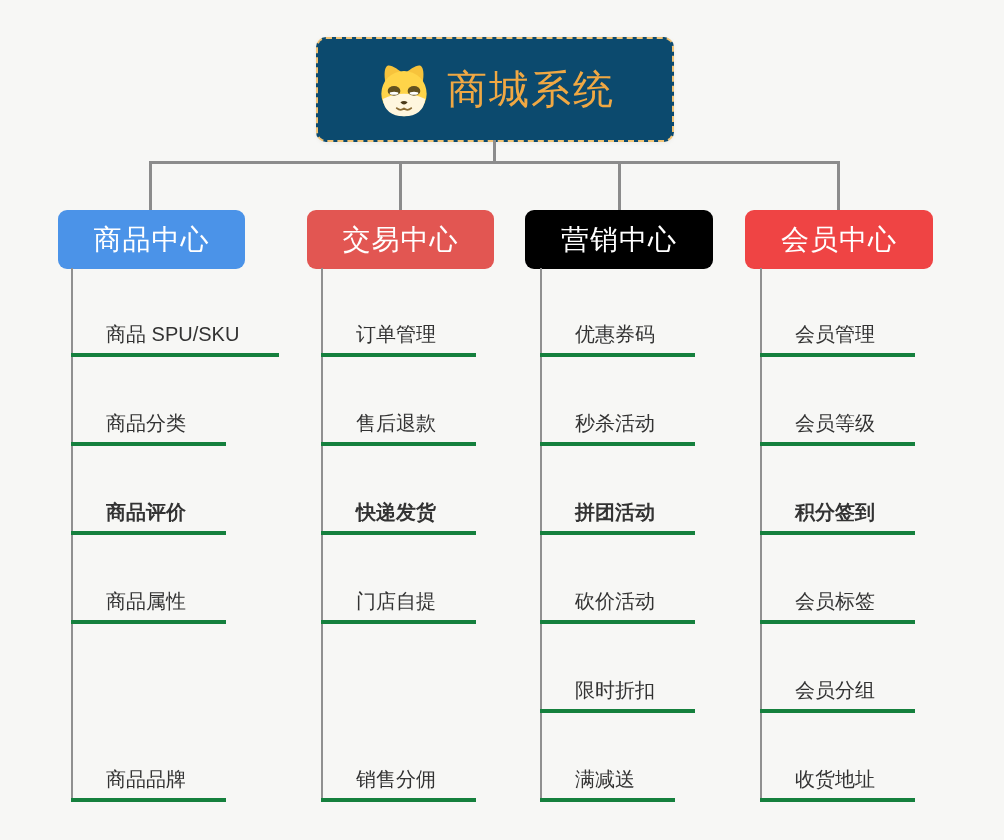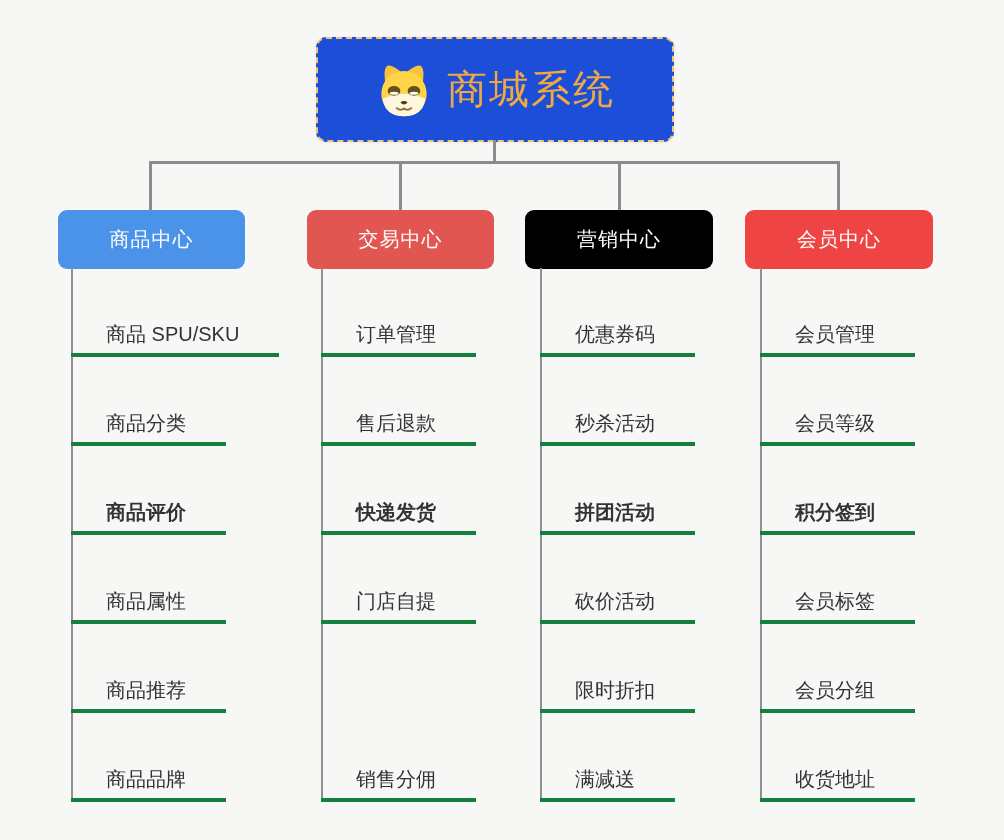--- a/index.html
+++ b/index.html
@@ -1,36 +1,36 @@
 <!DOCTYPE html>
 <html><head>
 <meta charset="utf-8">
 <style>
   html,body{margin:0;padding:0;}
   body{font-family:"Liberation Sans","DejaVu Sans",sans-serif;}
   .canvas{position:relative;width:1004px;height:840px;overflow:hidden;background:#F7F7F5;}
 
   
-  .root{position:absolute;left:316px;top:37px;width:358px;height:105px;background:#1d4ed8;
+  .root{position:absolute;left:316px;top:37px;width:358px;height:105px;background:#0c4a6e;
         border:2px dashed #F2C375;border-radius:10px;box-sizing:border-box;
         display:flex;align-items:center;justify-content:center;gap:14px;
         box-shadow:0 1px 4px rgba(0,0,0,0.05);}
   .root-label{font-size:40px;letter-spacing:2px;color:#F0A843;white-space:nowrap;}
 
   
   .line{position:absolute;background:#8C8C8C;}
   .root-drop{left:493px;top:140px;width:3px;height:23px;}
   .bus{left:149px;top:161px;width:691px;height:3px;}
   .drop{top:161px;width:3px;height:49px;}
   .drop1{left:149px;} .drop2{left:399px;} .drop3{left:618px;} .drop4{left:837px;}
 
   
   .branch{position:absolute;top:210px;height:59px;border-radius:9px;
           display:flex;align-items:center;justify-content:center;
-          color:#FFFFFF;font-size:20px;letter-spacing:1px;white-space:nowrap;
+          color:#FFFFFF;font-size:28px;letter-spacing:1px;white-space:nowrap;
           box-sizing:border-box;}
   .b1{left:58px;width:187px;} .b2{left:307px;width:187px;}
   .b3{left:525px;width:188px;} .b4{left:745px;width:188px;}
 
   
   .spine{position:absolute;top:268px;height:531px;width:2px;background:#909090;}
   .s1{left:71px;} .s2{left:321px;} .s3{left:540px;} .s4{left:760px;}
 
   
   .leaf{position:absolute;padding:0 40px 5px 35px;border-bottom:4px solid #15803d;
@@ -77,21 +77,20 @@
 
   <div class="spine s1"></div>
   <div class="spine s2"></div>
   <div class="spine s3"></div>
   <div class="spine s4"></div>
 
   <div class="leaf c1 r1">商品 SPU/SKU</div>
   <div class="leaf c1 r2">商品分类</div>
   <div class="leaf c1 r3">商品评价</div>
   <div class="leaf c1 r4">商品属性</div>
-  <div class="leaf c1 r5">商品推荐</div>
   <div class="leaf c1 r6">商品品牌</div>
 
   <div class="leaf c2 r1">订单管理</div>
   <div class="leaf c2 r2">售后退款</div>
   <div class="leaf c2 r3">快递发货</div>
   <div class="leaf c2 r4">门店自提</div>
   <div class="leaf c2 r6">销售分佣</div>
 
   <div class="leaf c3 r1">优惠券码</div>
   <div class="leaf c3 r2">秒杀活动</div>

